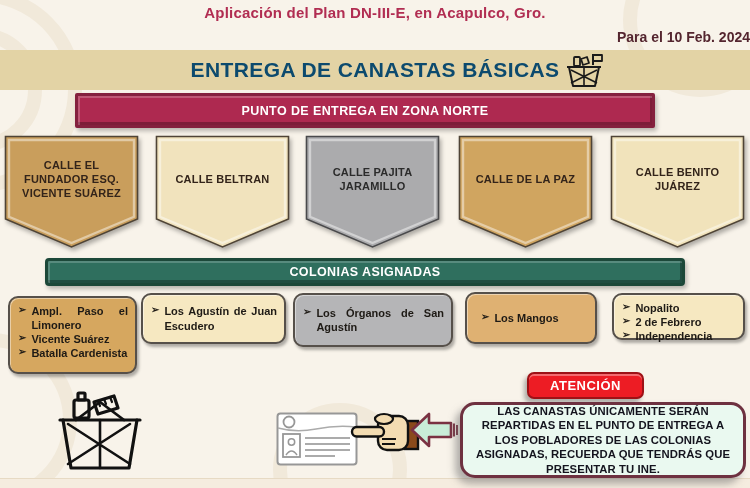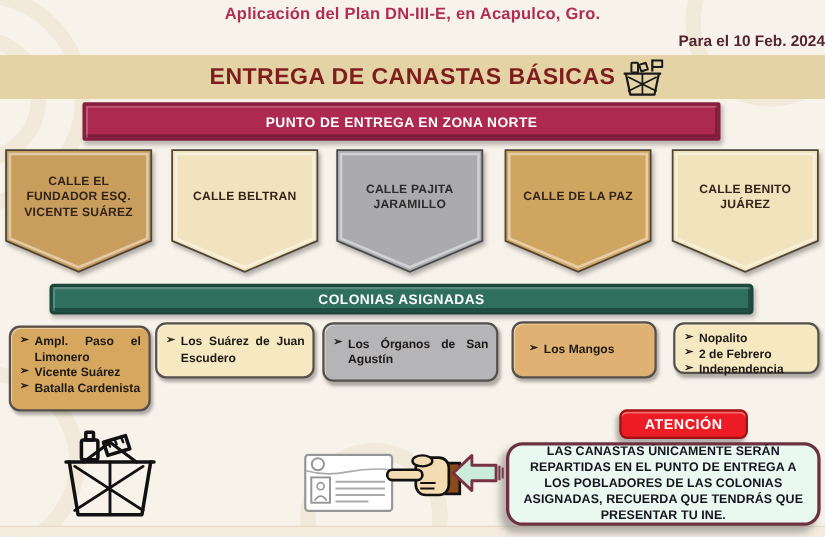--- a/index.html
+++ b/index.html
@@ -15,21 +15,21 @@
 
   
   #title { top:4px; left:0; width:750px; text-align:center;
     font-size:15px; font-weight:bold; color:#B12D52; letter-spacing:.2px; }
   #subtitle { top:29px; left:0; width:750px; text-align:right;
     font-size:14px; font-weight:bold; color:#54252F; }
 
   
   #band { top:50px; left:0; width:750px; height:40px; background:#E3D3A5; }
   #band-title { position:absolute; top:8px; left:0; width:750px; text-align:center;
-    font-size:21px; font-weight:bold; color:#7f1d1d; letter-spacing:.4px; }
+    font-size:21px; font-weight:bold; color:#0c4a6e; letter-spacing:.4px; }
   #band-icon { position:absolute; left:562px; top:2px; }
 
   
   #zonebar { top:93px; left:75px; width:580px; height:35px;
     background:#AE2950; border:3px solid #84203E; border-radius:2px;
     box-shadow: inset 2px 2px 0 rgba(255,255,255,.22), inset -2px -3px 0 rgba(0,0,0,.28), 2px 3px 4px rgba(0,0,0,.25);
     display:flex; align-items:center; justify-content:center; }
   #zonebar span { color:#fff; font-weight:bold; font-size:12.5px; letter-spacing:.4px; }
 
   
@@ -74,21 +74,21 @@
   #basket2 { left:52px; top:390px; }
   #planlogo { left:156px; top:390px; width:86px; height:96px; }
   #planlogo svg { position:absolute; inset:0; }
   #idcard { left:276px; top:412px; }
   #hand { left:348px; top:406px; }
   #arrow { left:409px; top:410px; }
 
   #attn-btn { left:527px; top:372px; width:117px; height:27px;
     background:#ED1C24; border:2.5px solid #9E1116; border-radius:7px;
     box-shadow: inset 0 2px 0 rgba(255,255,255,.35), -3px 4px 4px rgba(90,90,90,.45);
-    display:flex; align-items:center; justify-content:center;margin-left:36px; }
+    display:flex; align-items:center; justify-content:center; }
   #attn-btn span { color:#fff; font-weight:bold; font-size:13px; letter-spacing:.5px; }
 
   #attn-box { left:460px; top:402px; width:286px; height:76px;
     background:#EAF9F0; border:3.5px solid #6E3140; border-radius:15px;
     box-shadow: -5px 6px 7px rgba(110,110,110,.5);
     display:flex; align-items:center; justify-content:center; padding:4px 8px; }
   #attn-box span { color:#14141E; font-weight:bold; font-size:11.3px;
     text-align:center; line-height:1.27; letter-spacing:.1px; }
 
   #strip { left:0; top:478px; width:750px; height:10px; background:#F5ECDF;
@@ -186,21 +186,21 @@
       <li class="citem">
         <span class="bullet">➢</span>
         <span class="li-text">Batalla Cardenista</span>
       </li>
     </ul>
   </div>
   <div class="card" id="card2">
     <ul class="clist">
       <li class="citem">
         <span class="bullet">➢</span>
-        <span class="li-text">Los Suárez de Juan Escudero</span>
+        <span class="li-text">Los Agustín de Juan Escudero</span>
       </li>
     </ul>
   </div>
   <div class="card" id="card3">
     <ul class="clist">
       <li class="citem">
         <span class="bullet">➢</span>
         <span class="li-text">Los Órganos de San Agustín</span>
       </li>
     </ul>

